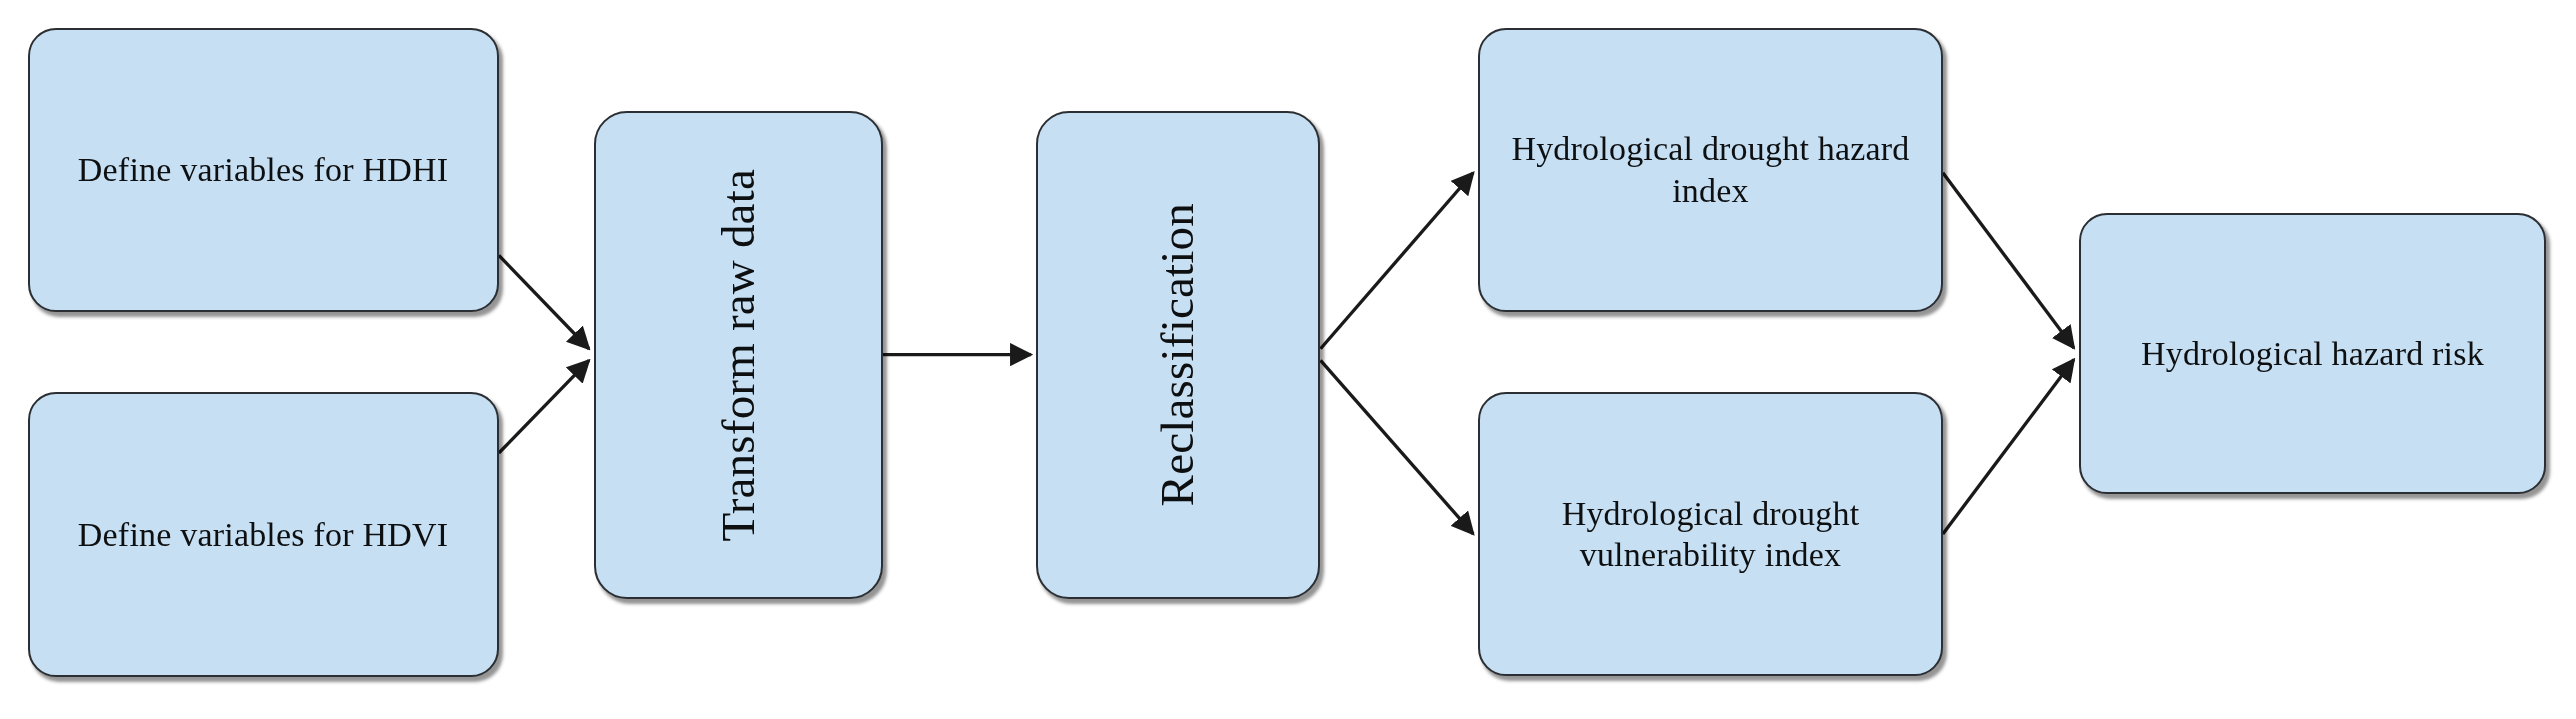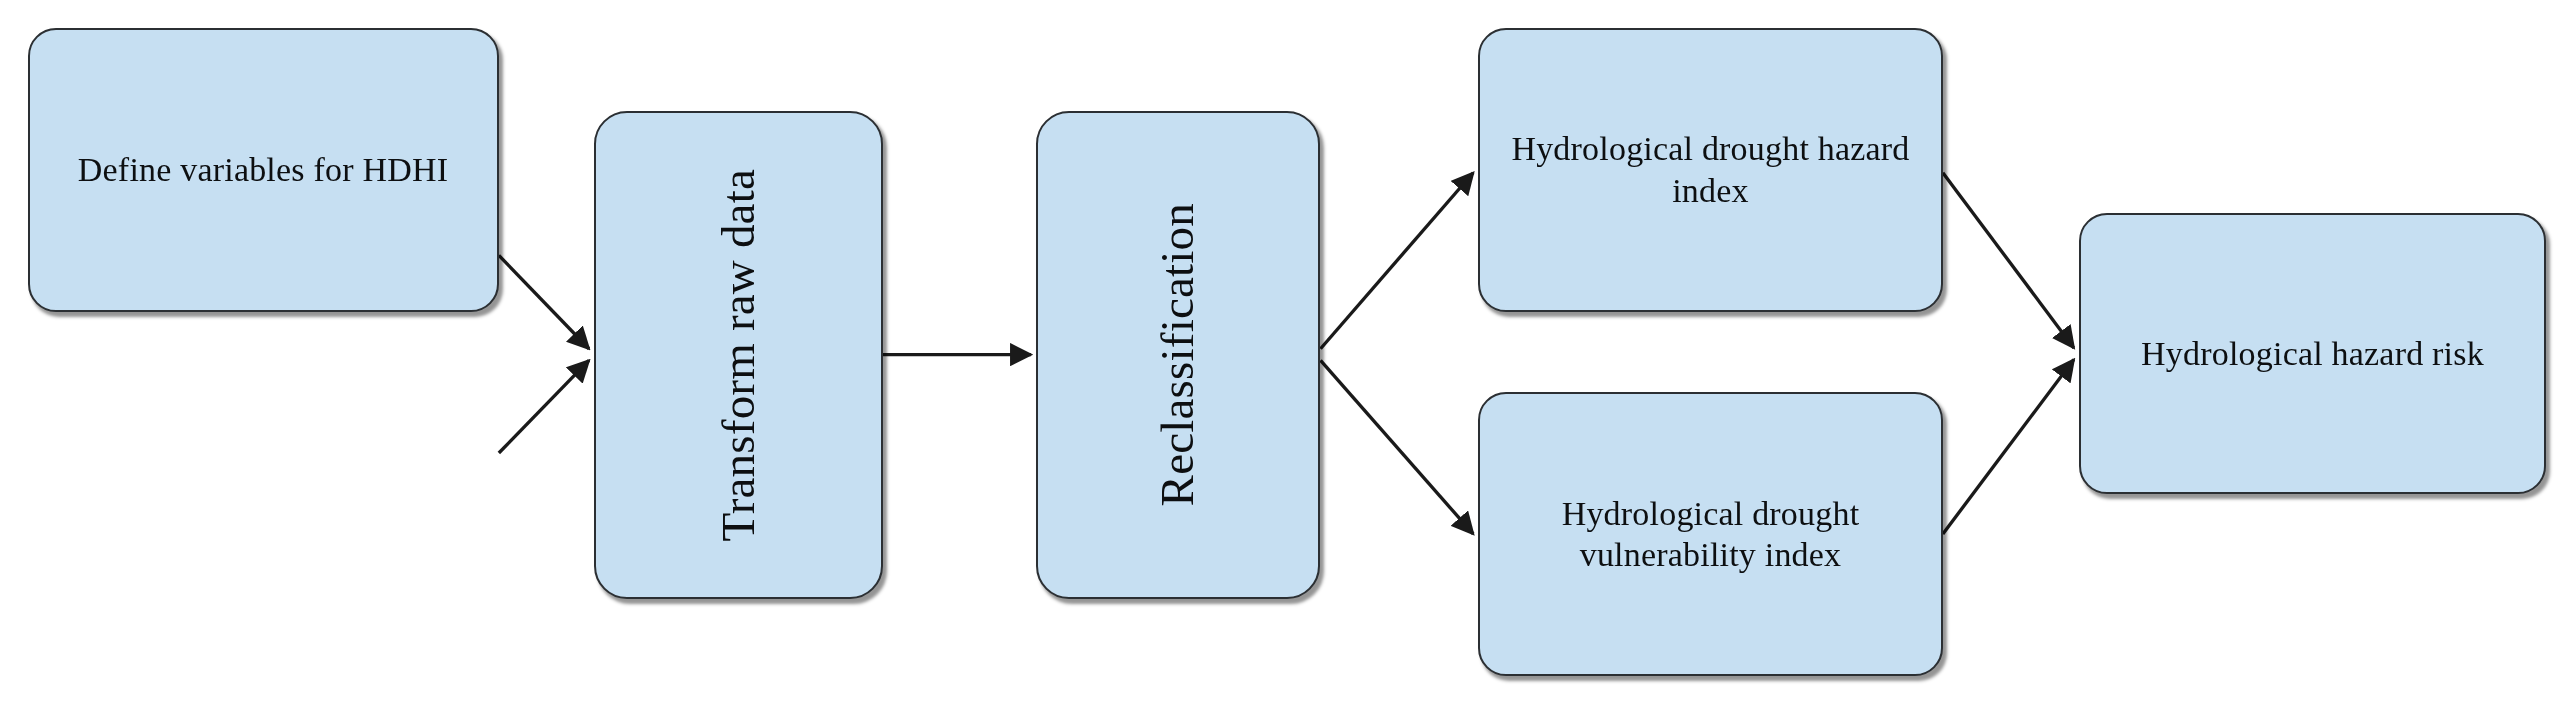--- a/index.html
+++ b/index.html
@@ -93,20 +93,23 @@
       <line x1="2329" y1="207" x2="2486" y2="417" marker-end="url(#arrow)"></line>
 
       <line x1="2329" y1="640" x2="2486" y2="431" marker-end="url(#arrow)"></line>
     </g>
   </svg>
 
   <div class="node horizontal" id="node-hdhi">
     <span class="label">Define variables for HDHI</span>
   </div>
 
+  <div class="node horizontal" id="node-hdvi">
+    <span class="label">Define variables for HDVI</span>
+  </div>
 
   <div class="node vertical" id="node-transform">
     <span class="label">Transform raw data</span>
   </div>
 
   <div class="node vertical" id="node-reclassify">
     <span class="label">Reclassification</span>
   </div>
 
   <div class="node horizontal" id="node-hazard">

